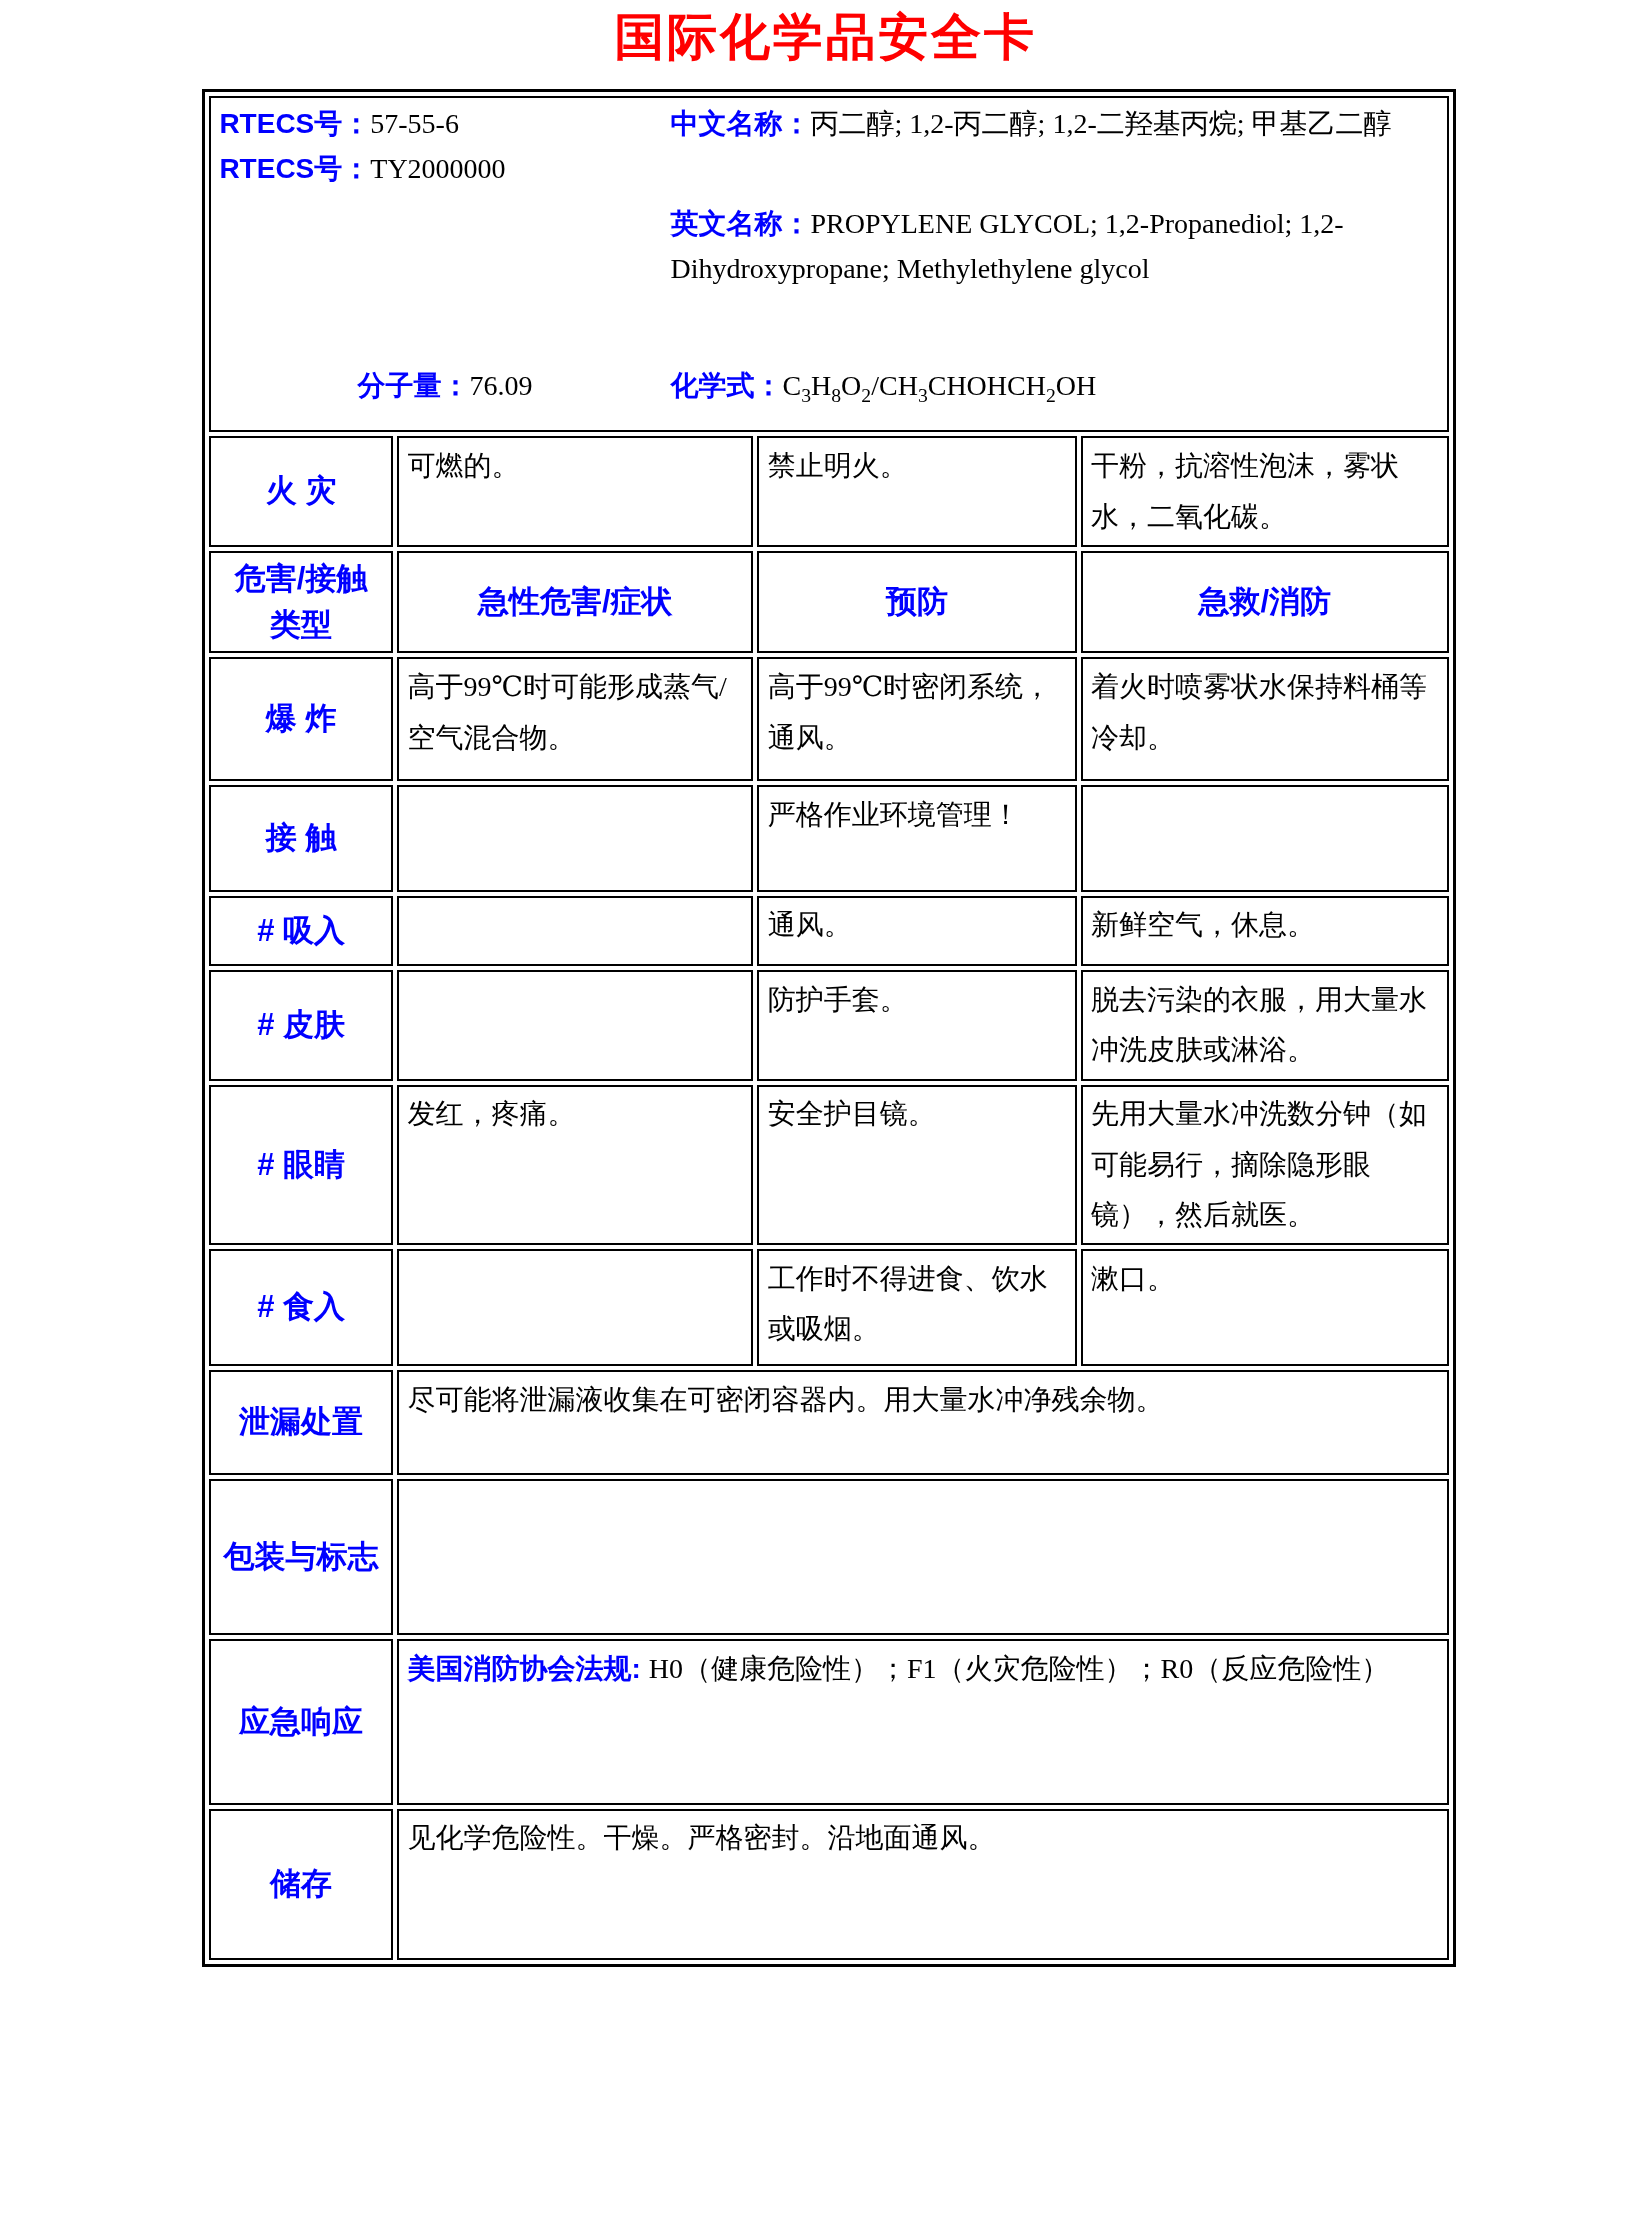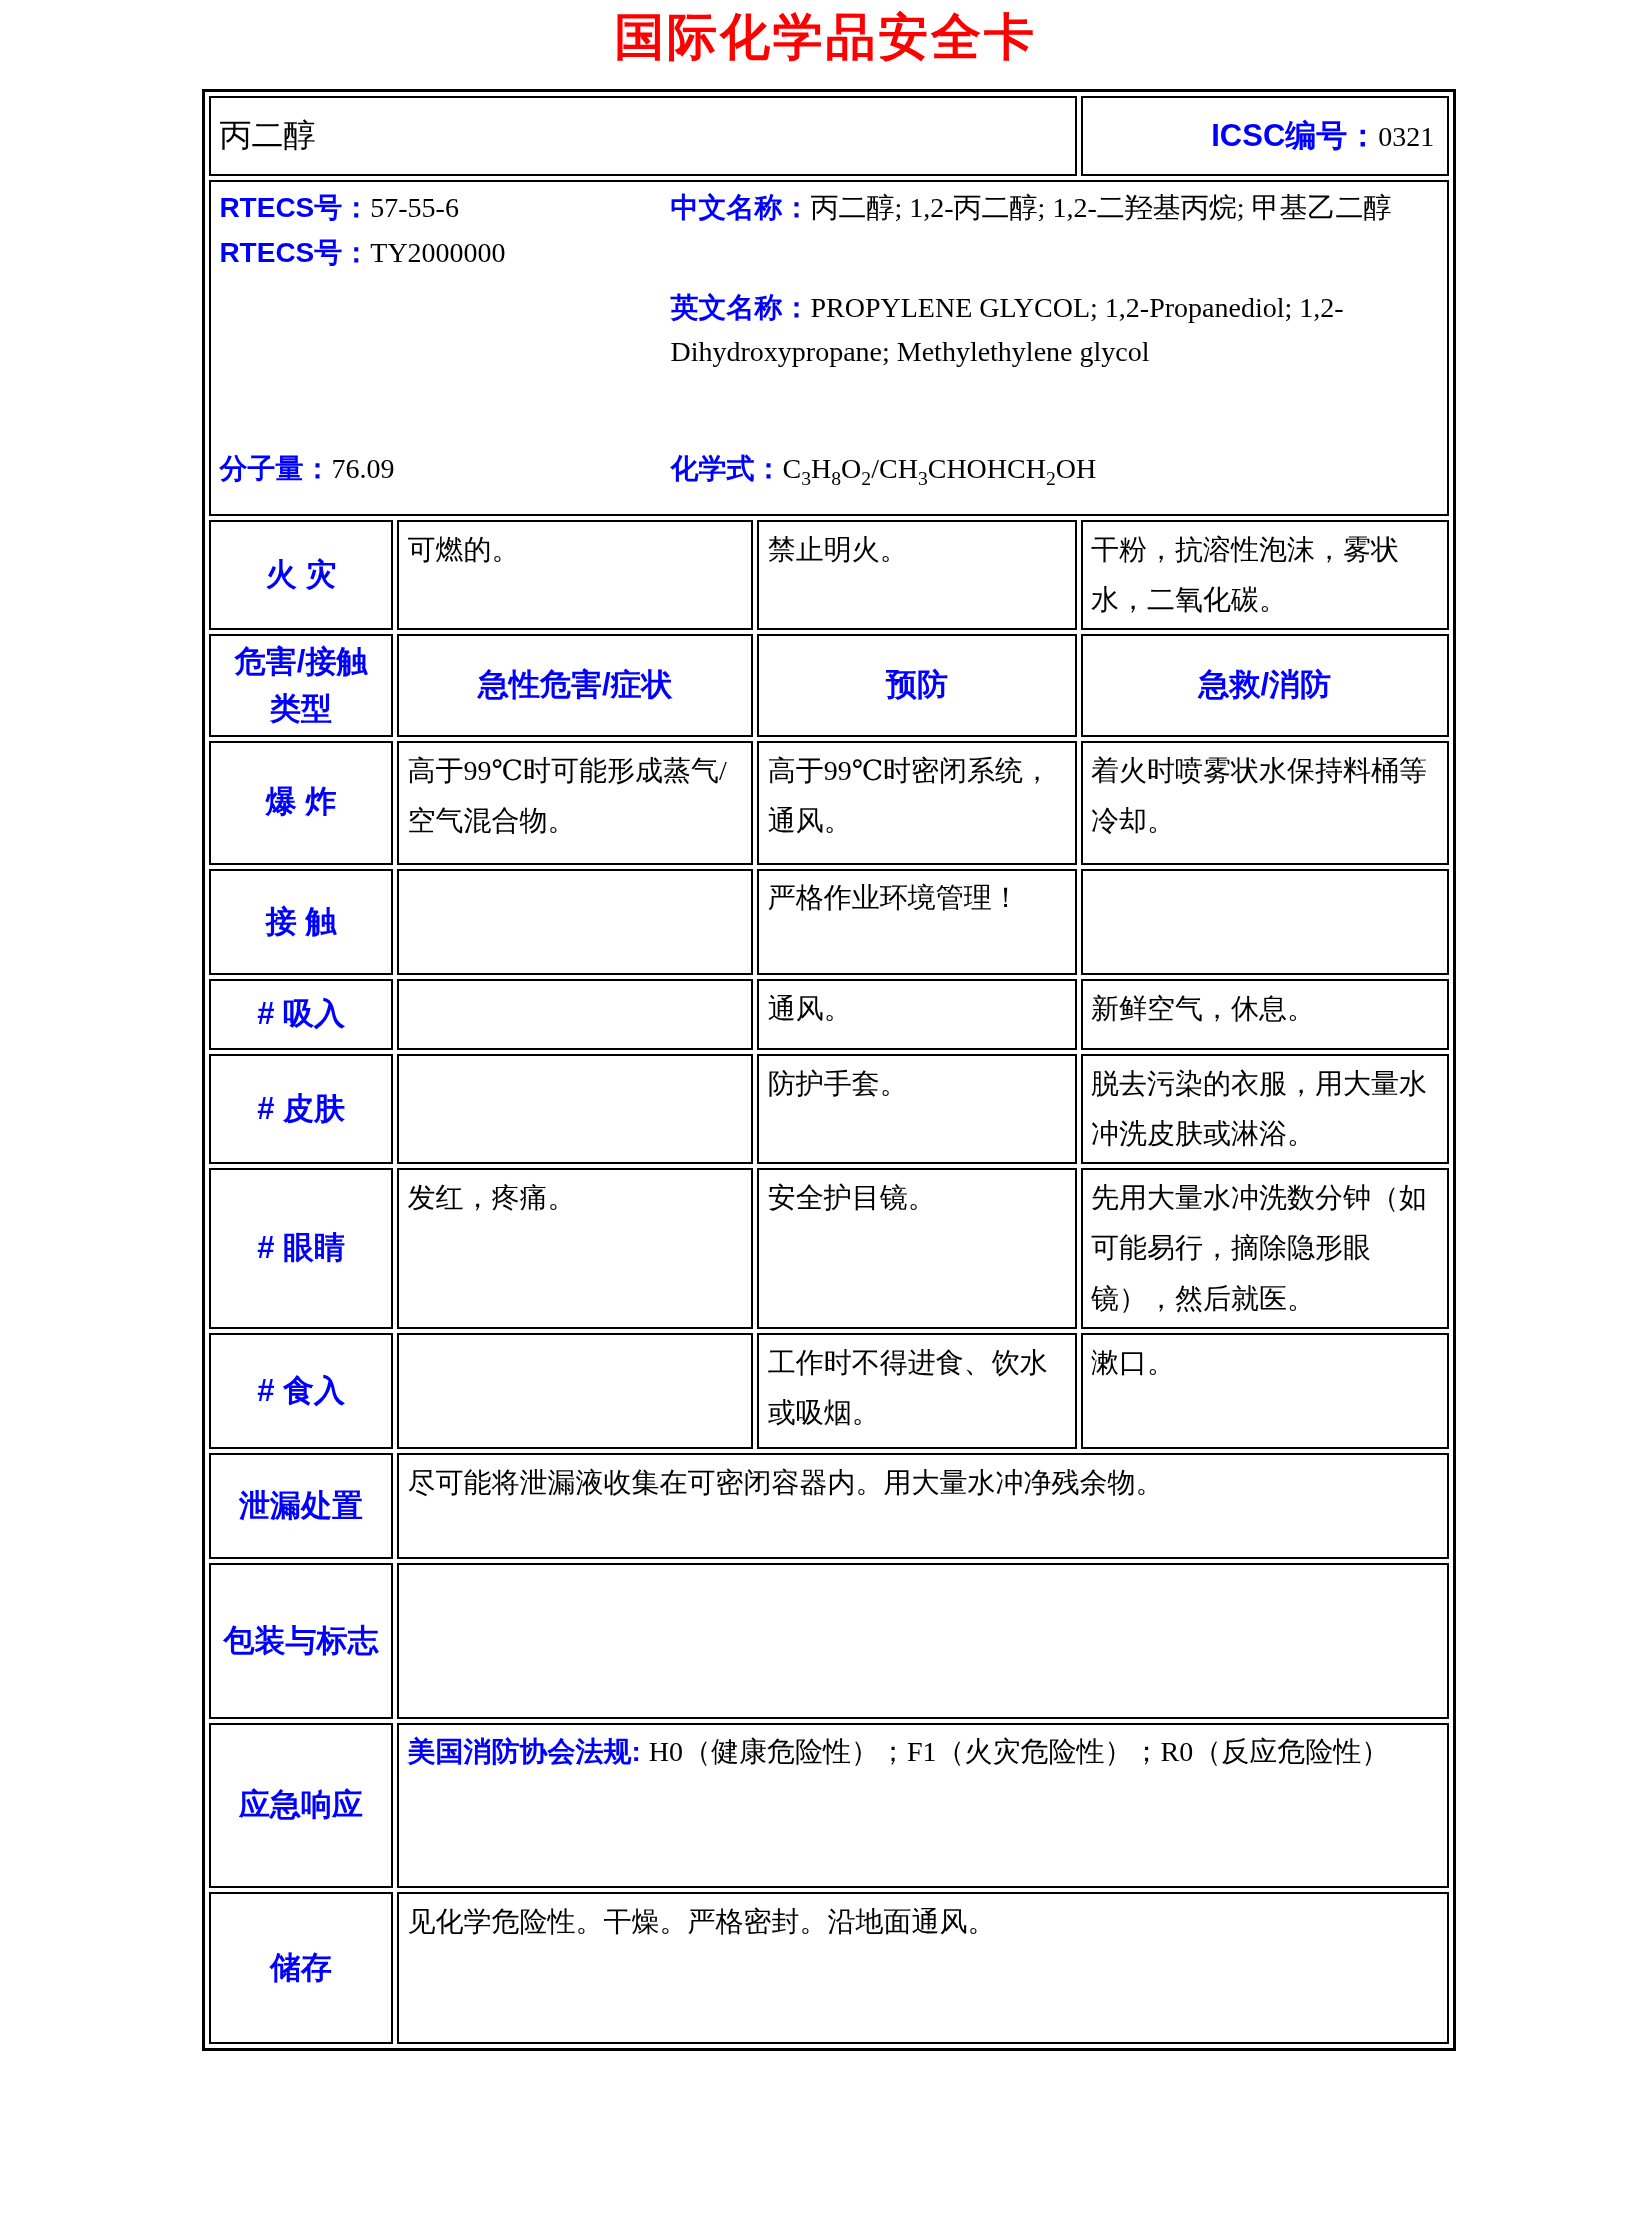--- a/index.html
+++ b/index.html
@@ -61,44 +61,40 @@
   .identity-cell { padding: 4.2px 8.4px; }
   .identity-grid {
     display: grid; height: 313px;
     grid-template-columns: 37% 1fr;
     grid-template-rows: 1fr auto;
     line-height: 1.6;
   }
   .id-left  { grid-row: 1; grid-column: 1; }
   .id-right { grid-row: 1; grid-column: 2; }
   .id-right p { margin: 0 0 55px 0; }
-  .id-mw      { grid-row: 2; grid-column: 1; padding-bottom: 4.2px; }
+  .id-mw      { grid-row: 2; grid-column: 1; padding-bottom: 4.2px; text-align: center; }
   .id-formula { grid-row: 2; grid-column: 2; padding-bottom: 4.2px; }
   .id-formula sub { font-size: 19.7px; }
 </style>
 </head>
 <body>
 
 <div class="page">
 
   <h1 class="title" style="color: rgb(255, 0, 0);">国际化学品安全卡</h1>
 
   <table class="card">
     <colgroup>
         <col class="c1">
         <col class="c2">
         <col class="c3">
         <col class="c4">
       </colgroup>
 
     <tbody>
-        <tr>
-      <td colspan="3" class="name-cell" style="height:70px">丙二醇</td>
-      <td class="icsc-cell"><span class="lbl">ICSC编号：</span><span>0321</span></td>
-    </tr>
 
     <tr>
       <td colspan="4" class="identity-cell" style="height:324px">
         <div class="identity-grid">
           <div class="id-left">
             <div><span class="lbl">RTECS号：</span><span>57-55-6</span></div>
             <div><span class="lbl">RTECS号：</span><span>TY2000000</span></div>
           </div>
           <div class="id-right">
             <p><span class="lbl">中文名称：</span><span>丙二醇; 1,2-丙二醇; 1,2-二羟基丙烷; 甲基乙二醇</span></p>

